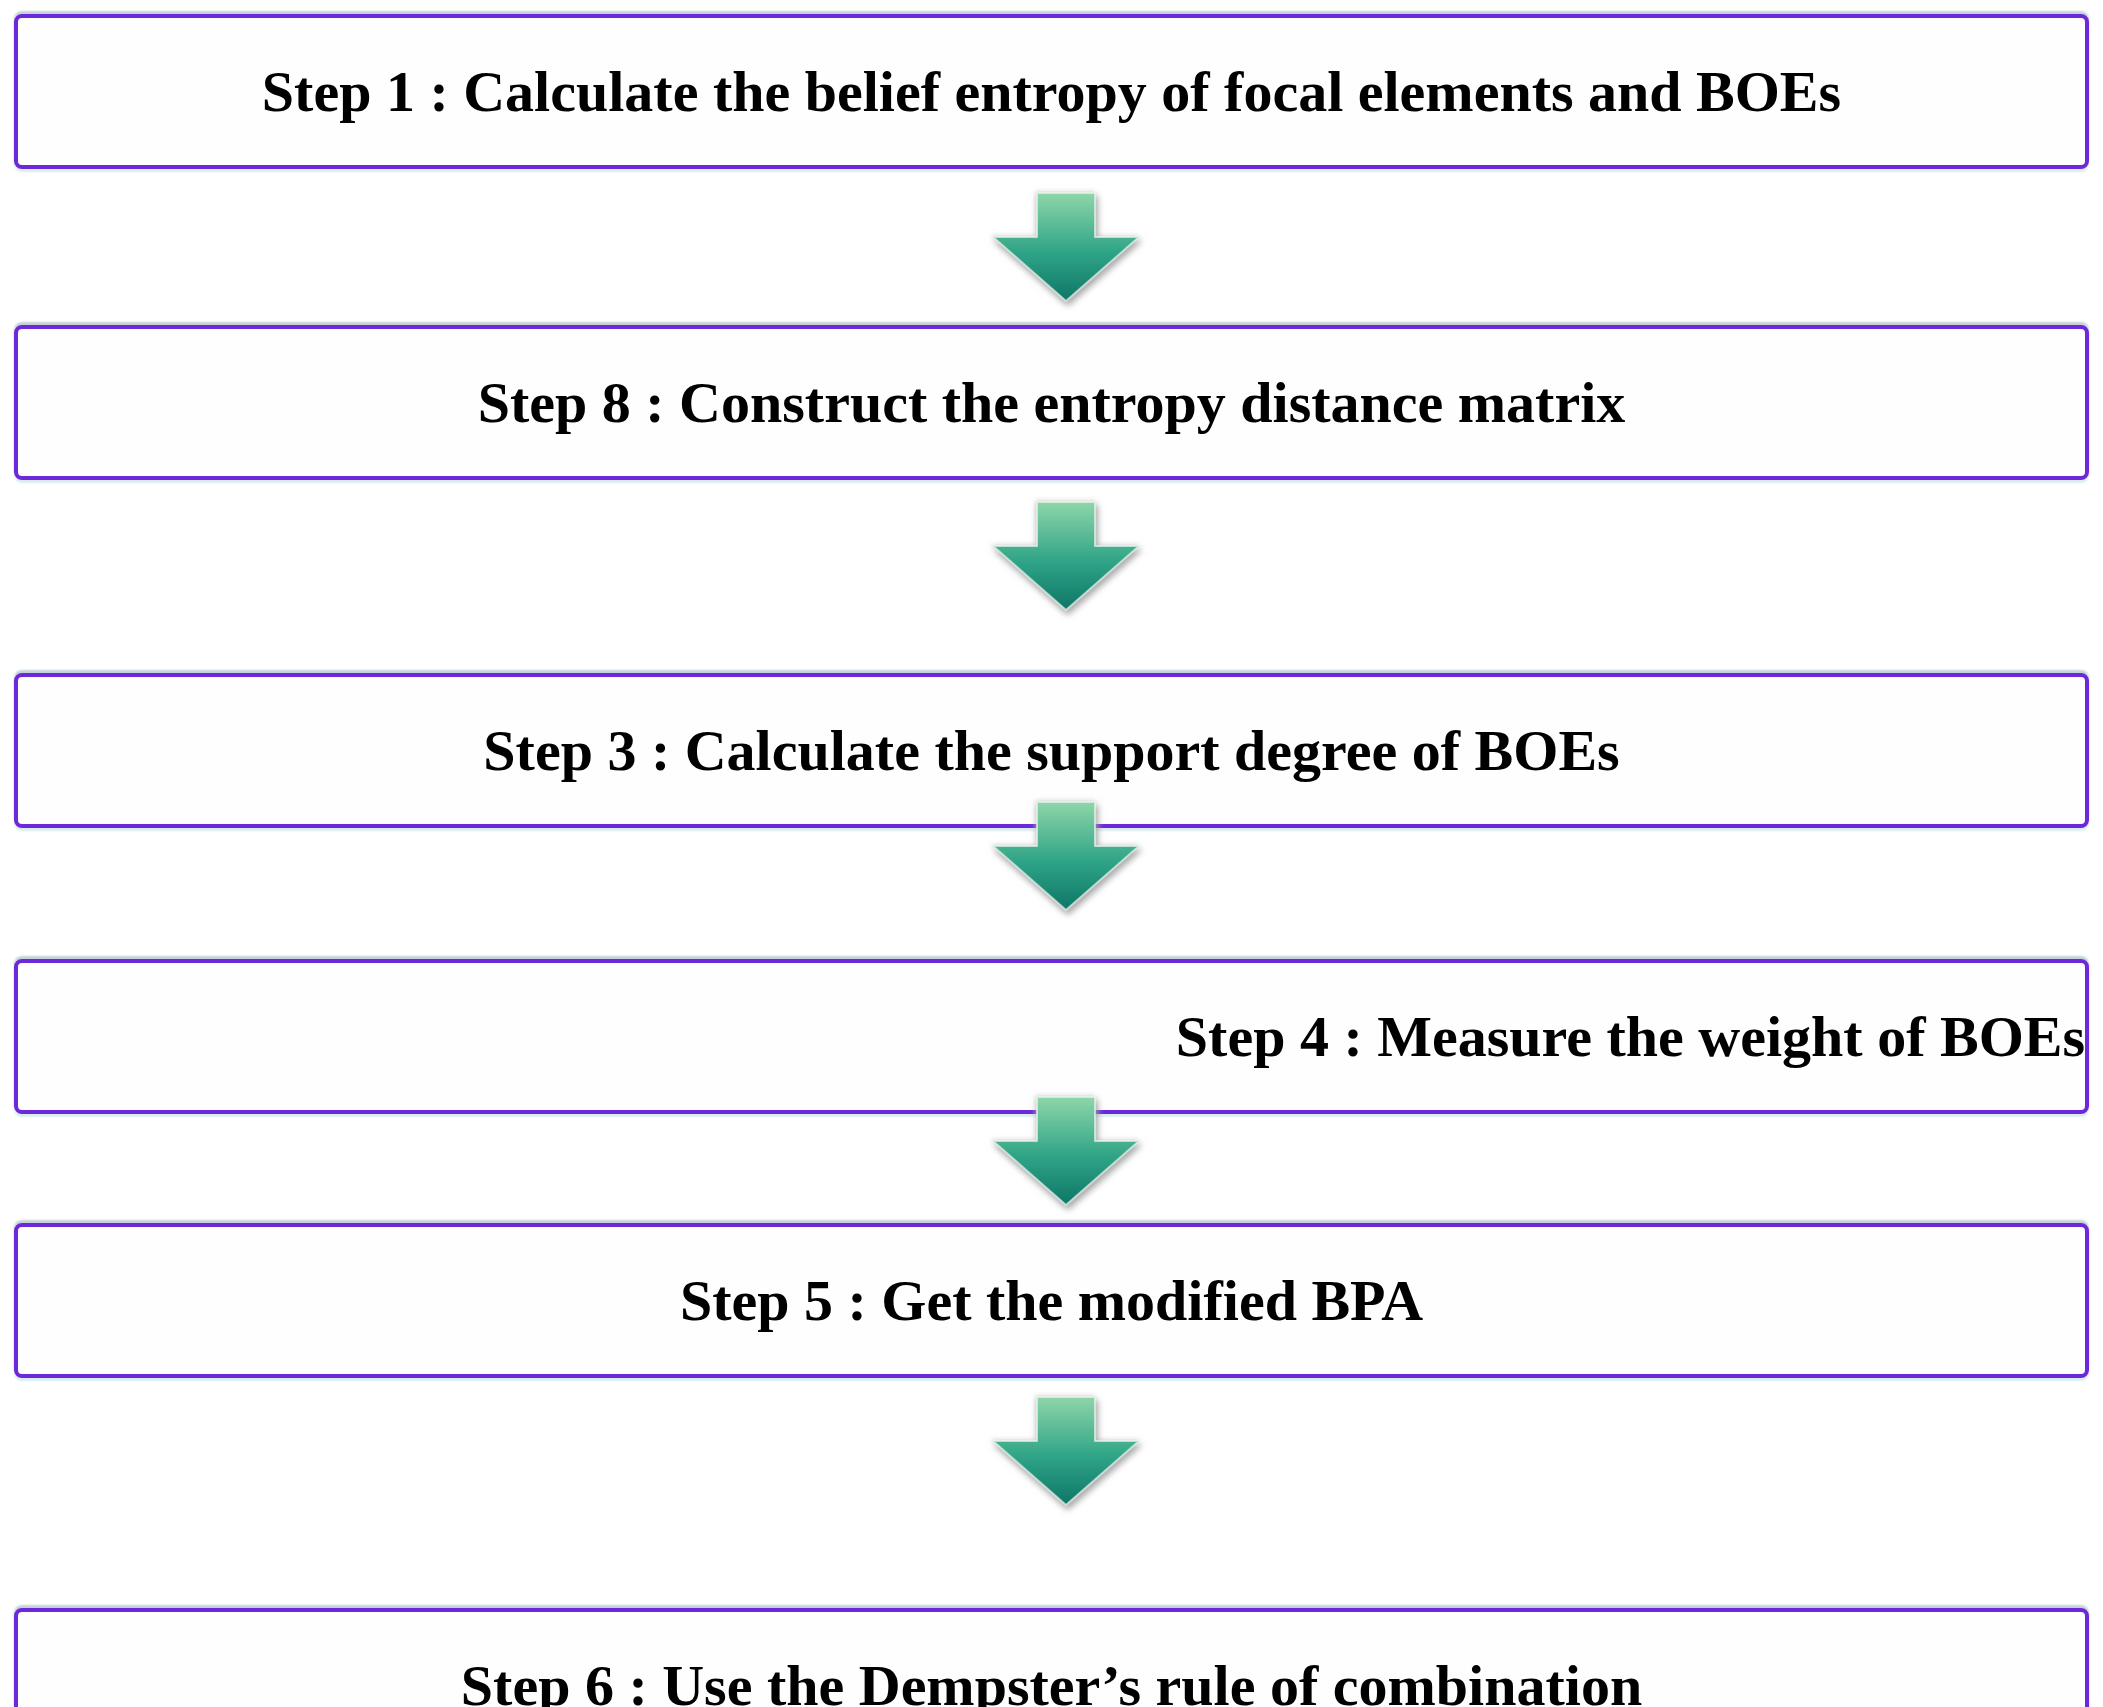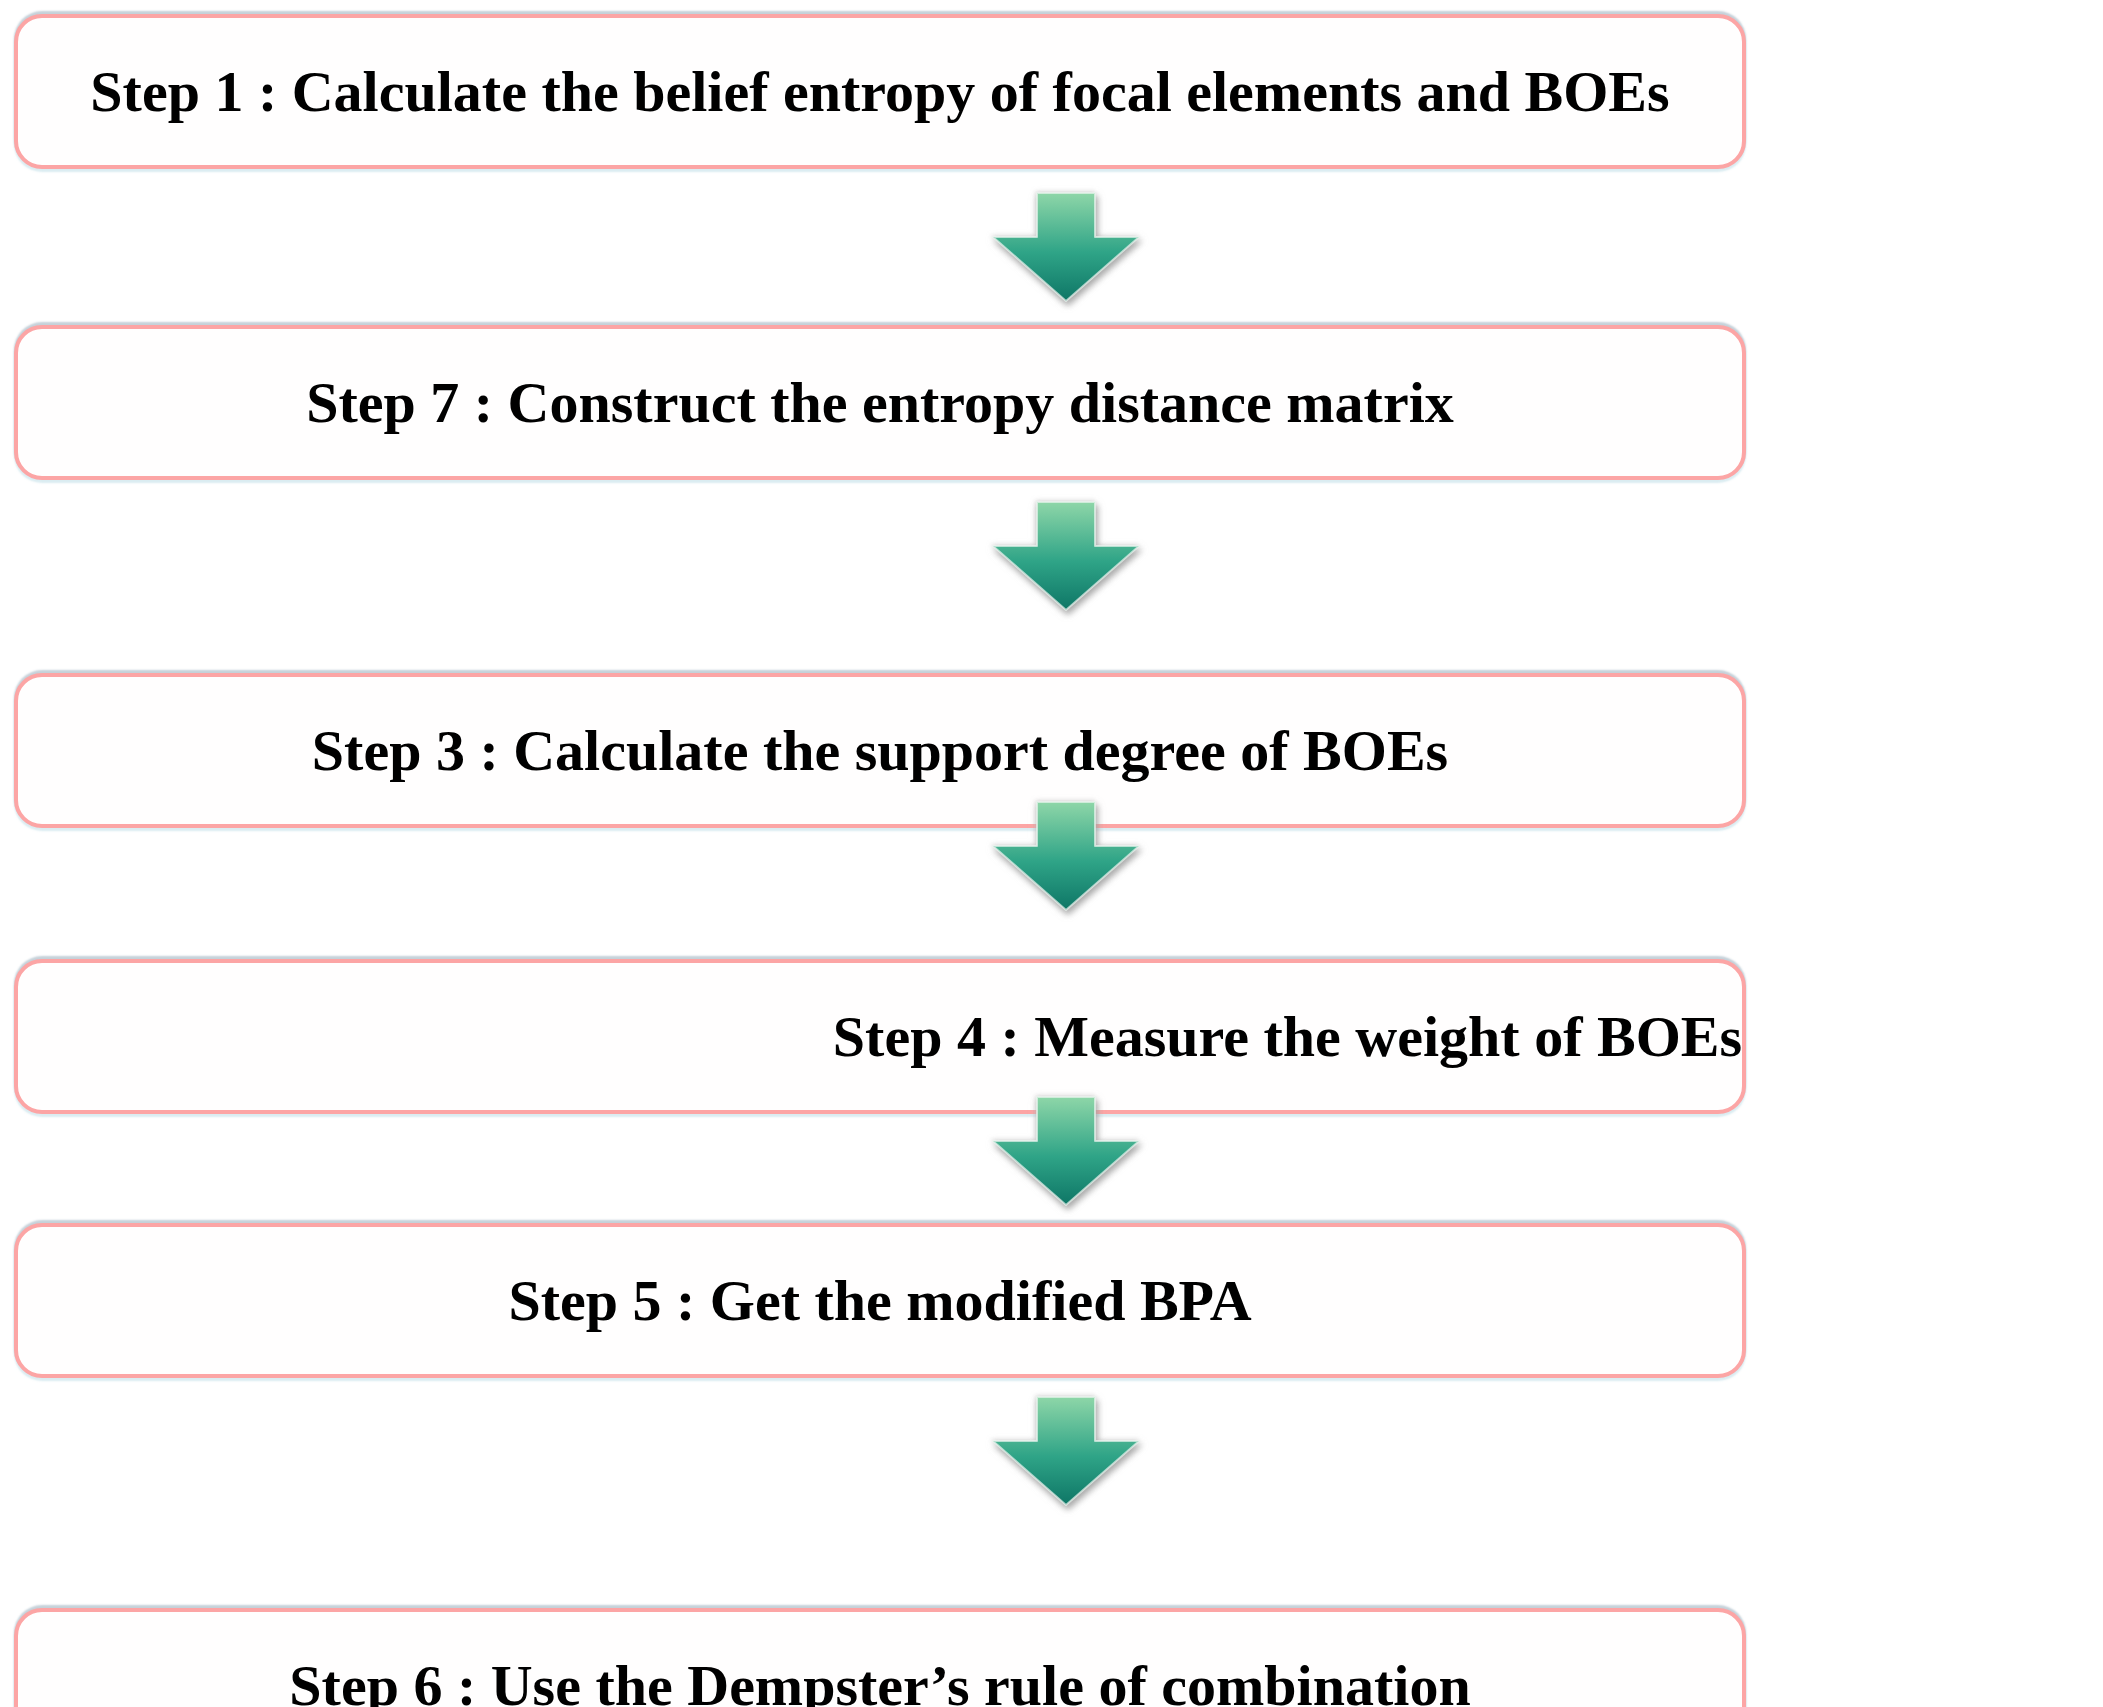--- a/index.html
+++ b/index.html
@@ -11,26 +11,26 @@
     position: relative;
     width: 2103px;
     height: 1707px;
     background: #ffffff;
     font-family: "Liberation Serif", "DejaVu Serif", serif;
     overflow: hidden;
   }
   .step-box {
     position: absolute;
     left: 14px;
-    width: 1732px;
+    width: 2075px;
     height: 155px;
     box-sizing: border-box;
     background: #fffefe;
-    border: 4px solid #fca5a5;
-    border-radius: 28px;
+    border: 4px solid #6d28d9;
+    border-radius: 8px;
     display: flex;
     align-items: center;
     justify-content: center;
     box-shadow: 0 -3px 2px rgba(110, 140, 160, 0.40),
                 0 3px 2px rgba(150, 200, 215, 0.35);
   }
   .step-label {
     font-weight: bold;
     font-size: 58px;
     color: #000000;
@@ -72,21 +72,21 @@
       <linearGradient id="arrowGrad" x1="0" y1="0" x2="0" y2="1">
         <stop offset="0" stop-color="#8ed6a8"></stop>
         <stop offset="0.55" stop-color="#2fa487"></stop>
         <stop offset="1" stop-color="#0e7666"></stop>
       </linearGradient>
     </defs>
     <polygon id="arrowShape" points="46,2 104,2 104,46 148,46 75,110 2,46 46,46" fill="url(#arrowGrad)" stroke="rgba(235,245,240,0.7)" stroke-width="2" stroke-linejoin="round"></polygon>
   </svg>
 
   <div class="step-box box-2">
-    <div class="step-label">Step 7 : Construct the entropy distance matrix</div>
+    <div class="step-label">Step 8 : Construct the entropy distance matrix</div>
   </div>
 
   <svg class="down-arrow arrow-2" viewBox="0 0 150 112" xmlns="http://www.w3.org/2000/svg">
     <use href="#arrowShape"></use>
   </svg>
 
   <div class="step-box box-3">
     <div class="step-label">Step 3 : Calculate the support degree of BOEs</div>
   </div>
 

